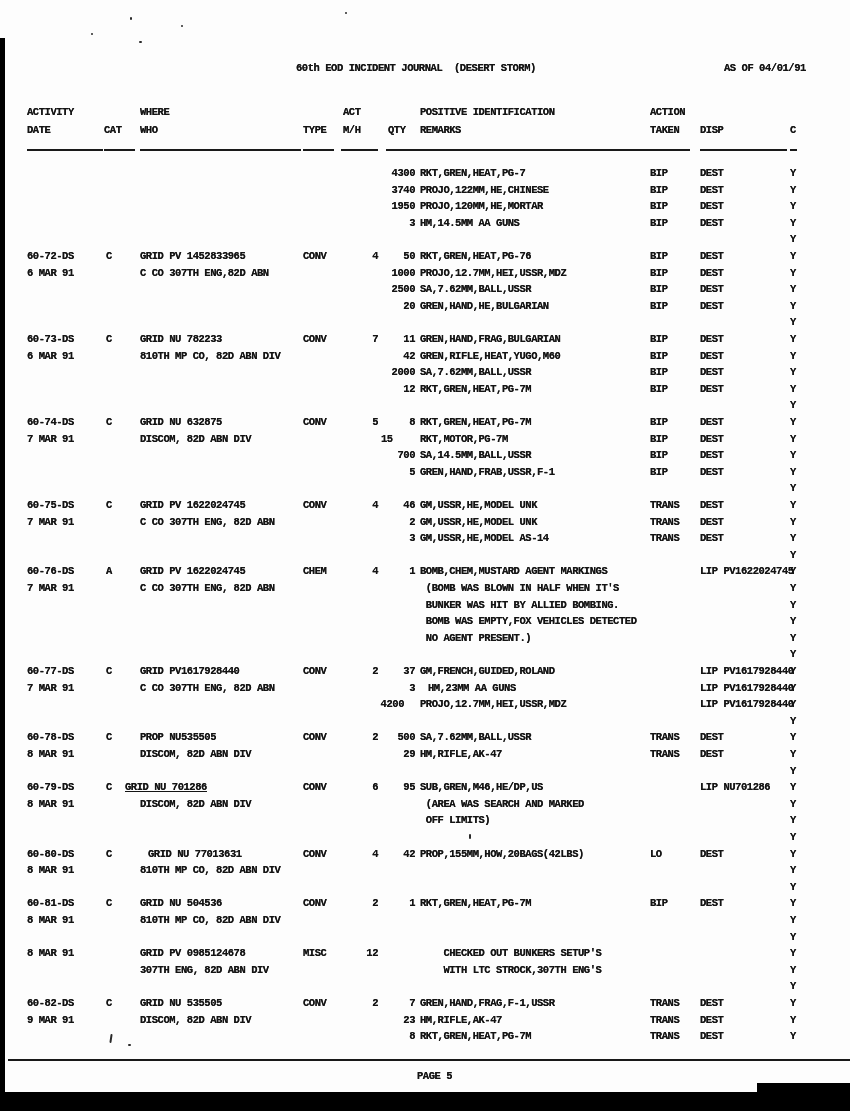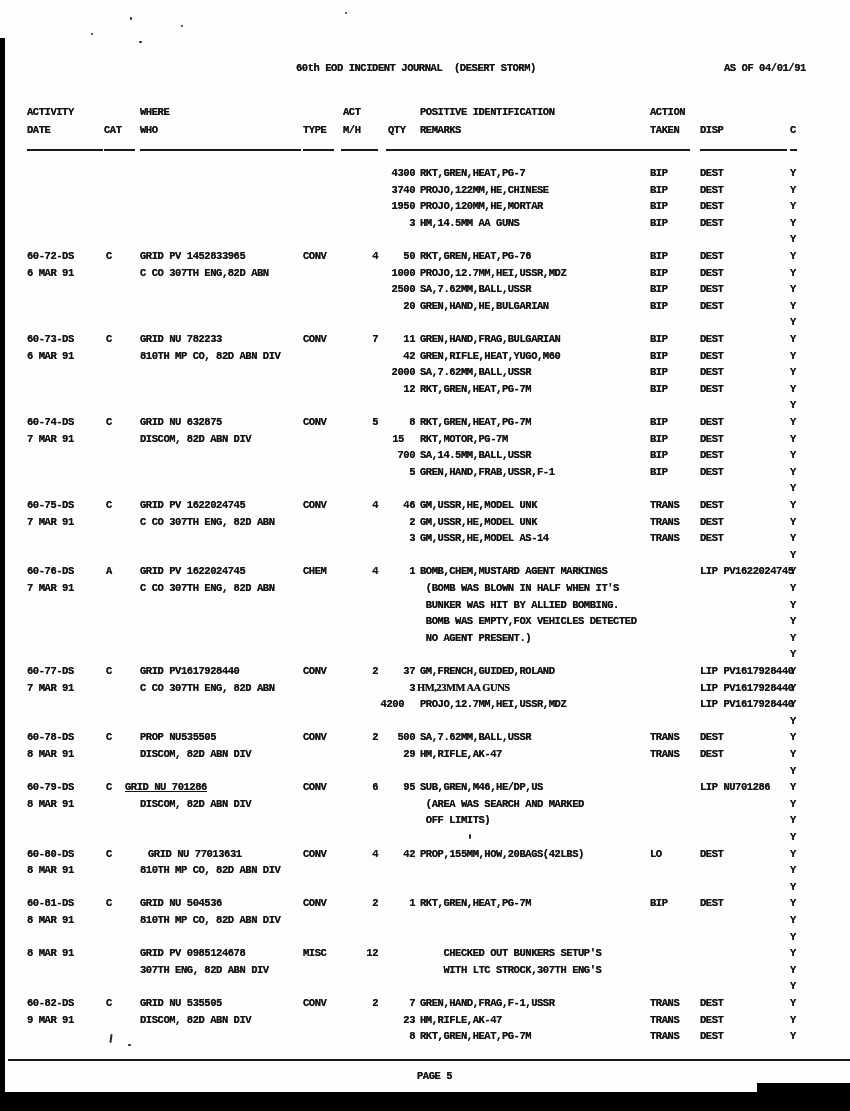--- a/index.html
+++ b/index.html
@@ -175,21 +175,21 @@
       <span class="cell" style="left: 340px; width: 38px; text-align: right;">5</span>
       <span class="cell" style="left: 381px; width: 34px; text-align: right;">8</span>
       <span class="cell" style="left: 420px;">RKT,GREN,HEAT,PG-7M</span>
       <span class="cell" style="left: 650px;">BIP</span>
       <span class="cell" style="left: 700px;">DEST</span>
       <span class="cell" style="left: 790px;">Y</span>
     </div>
     <div class="line" style="top: 265.6px;">
       <span class="cell" style="left: 27px;">7 MAR 91</span>
       <span class="cell" style="left: 140px;">DISCOM, 82D ABN DIV</span>
-      <span class="cell" style="left: 381px; width: 34px; text-align: center;">15</span>
+      <span class="cell" style="left: 381px; width: 34px; text-align: left;">15</span>
       <span class="cell" style="left: 420px;">RKT,MOTOR,PG-7M</span>
       <span class="cell" style="left: 650px;">BIP</span>
       <span class="cell" style="left: 700px;">DEST</span>
       <span class="cell" style="left: 790px;">Y</span>
     </div>
     <div class="line" style="top: 282.2px;">
       <span class="cell" style="left: 381px; width: 34px; text-align: right;">700</span>
       <span class="cell" style="left: 420px;">SA,14.5MM,BALL,USSR</span>
       <span class="cell" style="left: 650px;">BIP</span>
       <span class="cell" style="left: 700px;">DEST</span>
@@ -276,21 +276,21 @@
       <span class="cell" style="left: 340px; width: 38px; text-align: right;">2</span>
       <span class="cell" style="left: 381px; width: 34px; text-align: right;">37</span>
       <span class="cell" style="left: 420px;">GM,FRENCH,GUIDED,ROLAND</span>
       <span class="cell" style="left: 700px;">LIP PV1617928440</span>
       <span class="cell" style="left: 790px;">Y</span>
     </div>
     <div class="line" style="top: 514.6px;">
       <span class="cell" style="left: 27px;">7 MAR 91</span>
       <span class="cell" style="left: 140px;">C CO 307TH ENG, 82D ABN</span>
       <span class="cell" style="left: 381px; width: 34px; text-align: right;">3</span>
-      <span class="cell" style="left: 417px; font-family: Liberation Serif, serif;">HM,23MM AA GUNS</span>
+      <span class="cell" style="left: 428px;">HM,23MM AA GUNS</span>
       <span class="cell" style="left: 700px;">LIP PV1617928440</span>
       <span class="cell" style="left: 790px;">Y</span>
     </div>
     <div class="line" style="top: 531.2px;">
       <span class="cell" style="left: 370px; width: 34px; text-align: right;">4200</span>
       <span class="cell" style="left: 420px;">PROJO,12.7MM,HEI,USSR,MDZ</span>
       <span class="cell" style="left: 700px;">LIP PV1617928440</span>
       <span class="cell" style="left: 790px;">Y</span>
     </div>
     <div class="line" style="top: 547.8px;">

